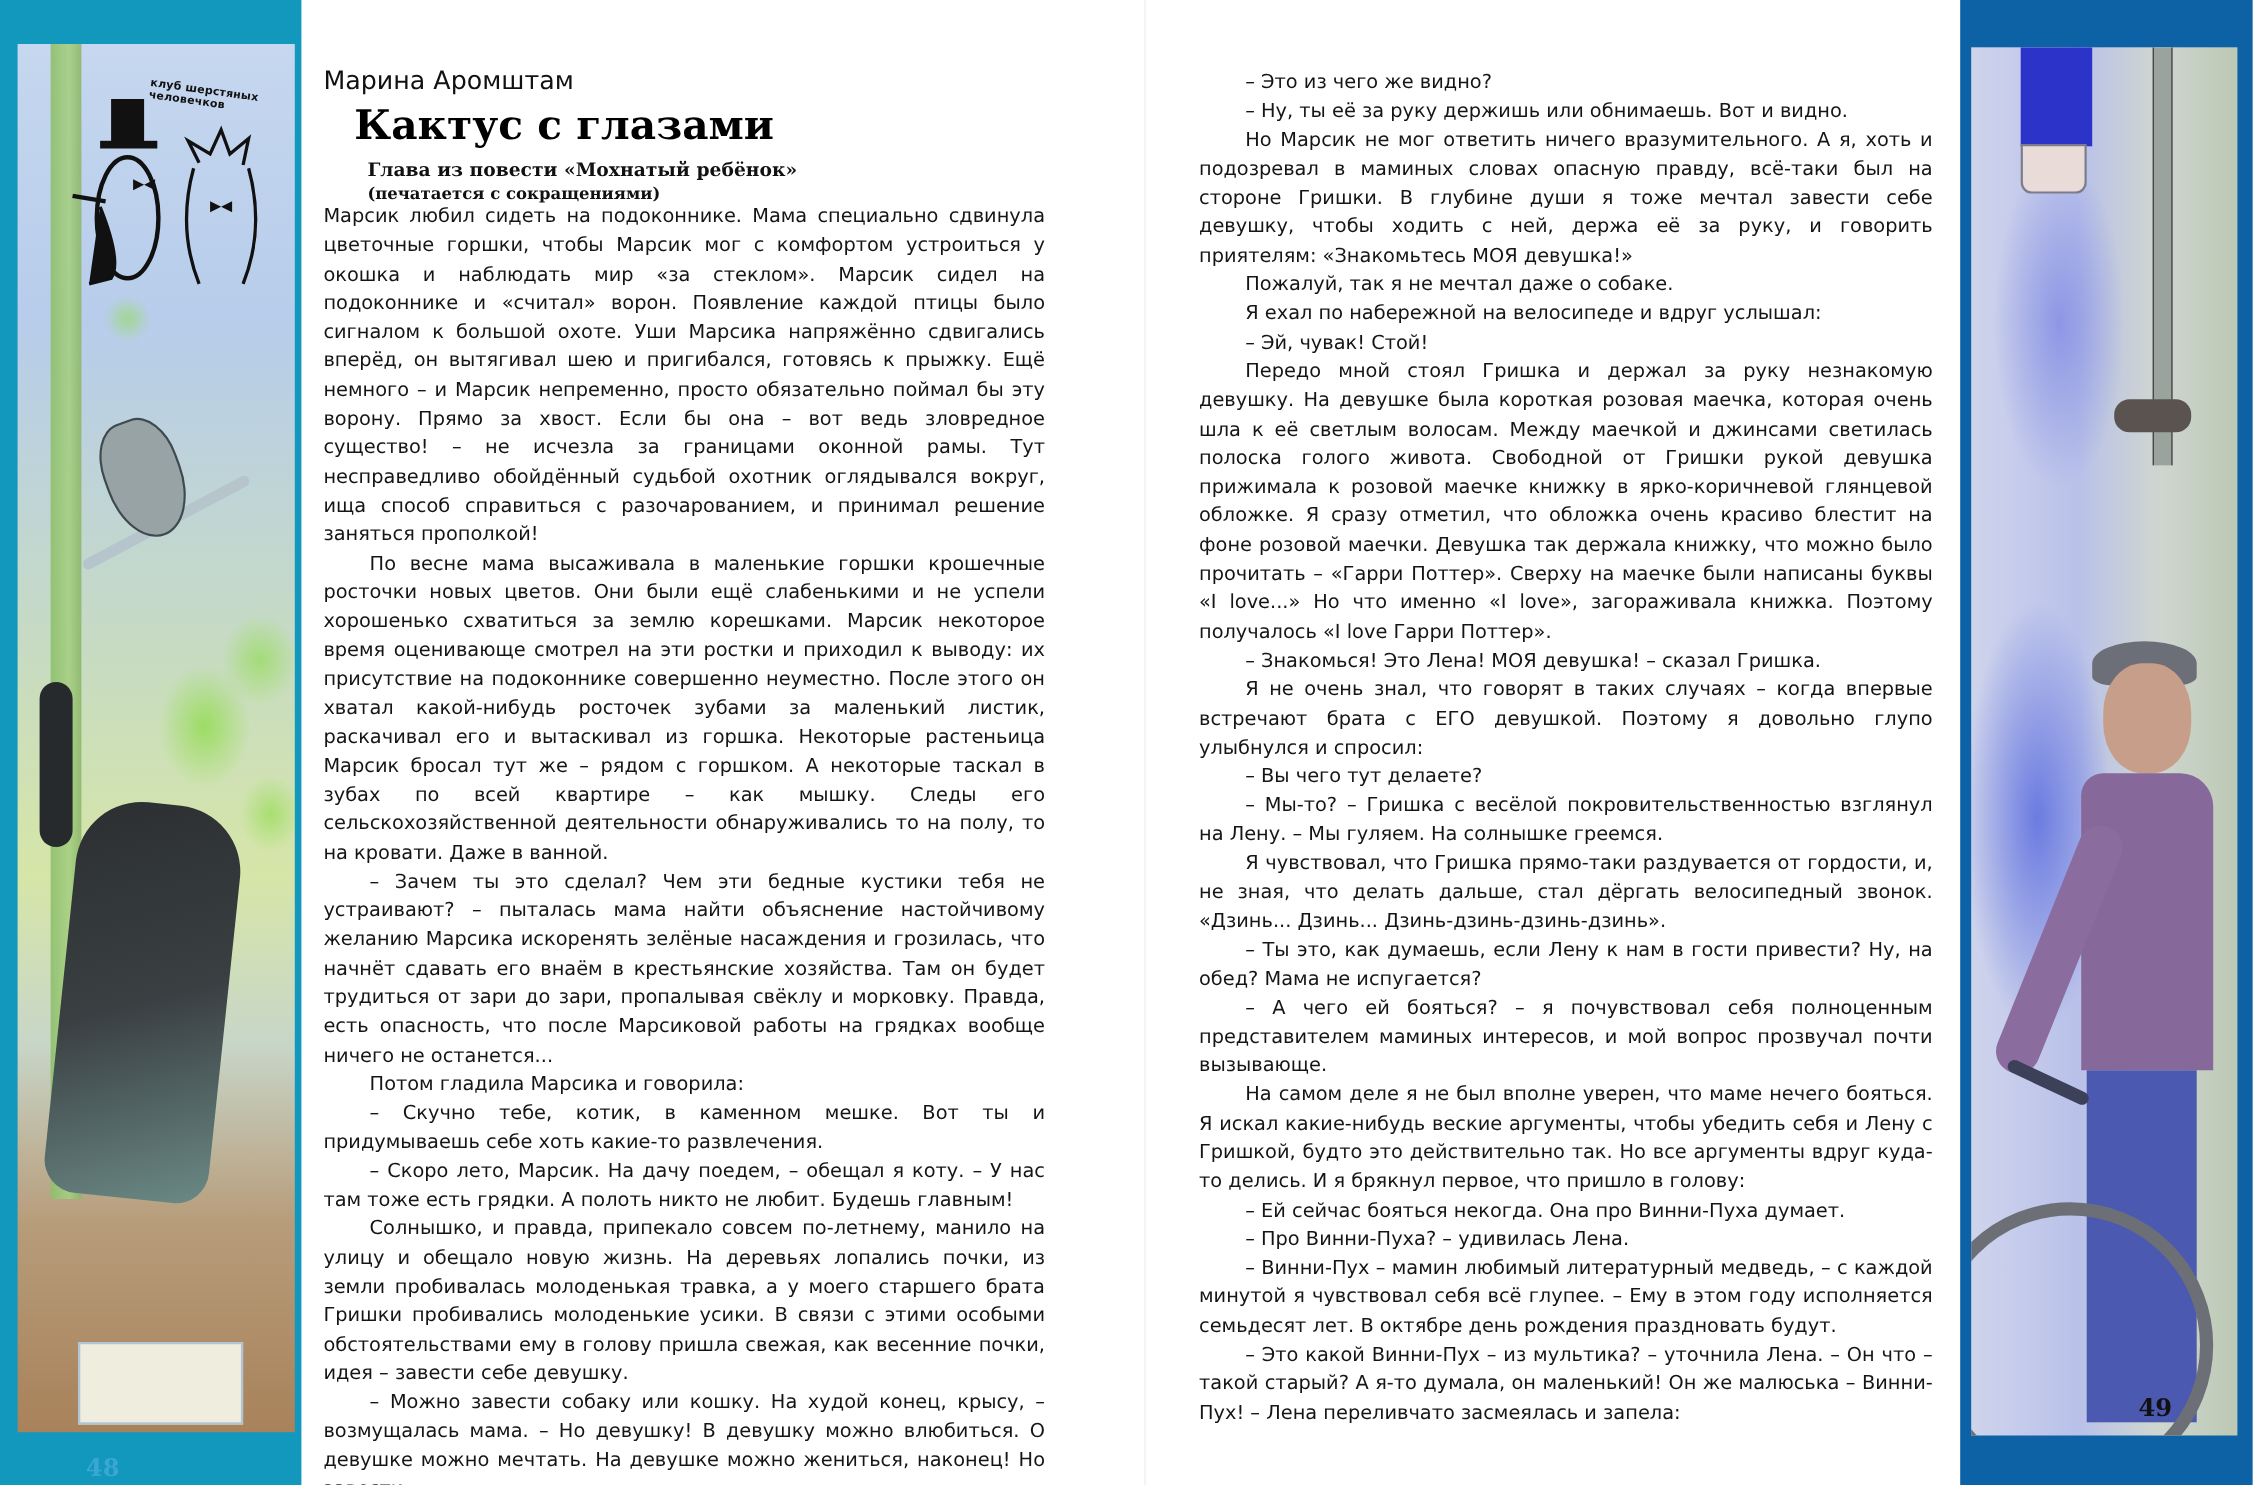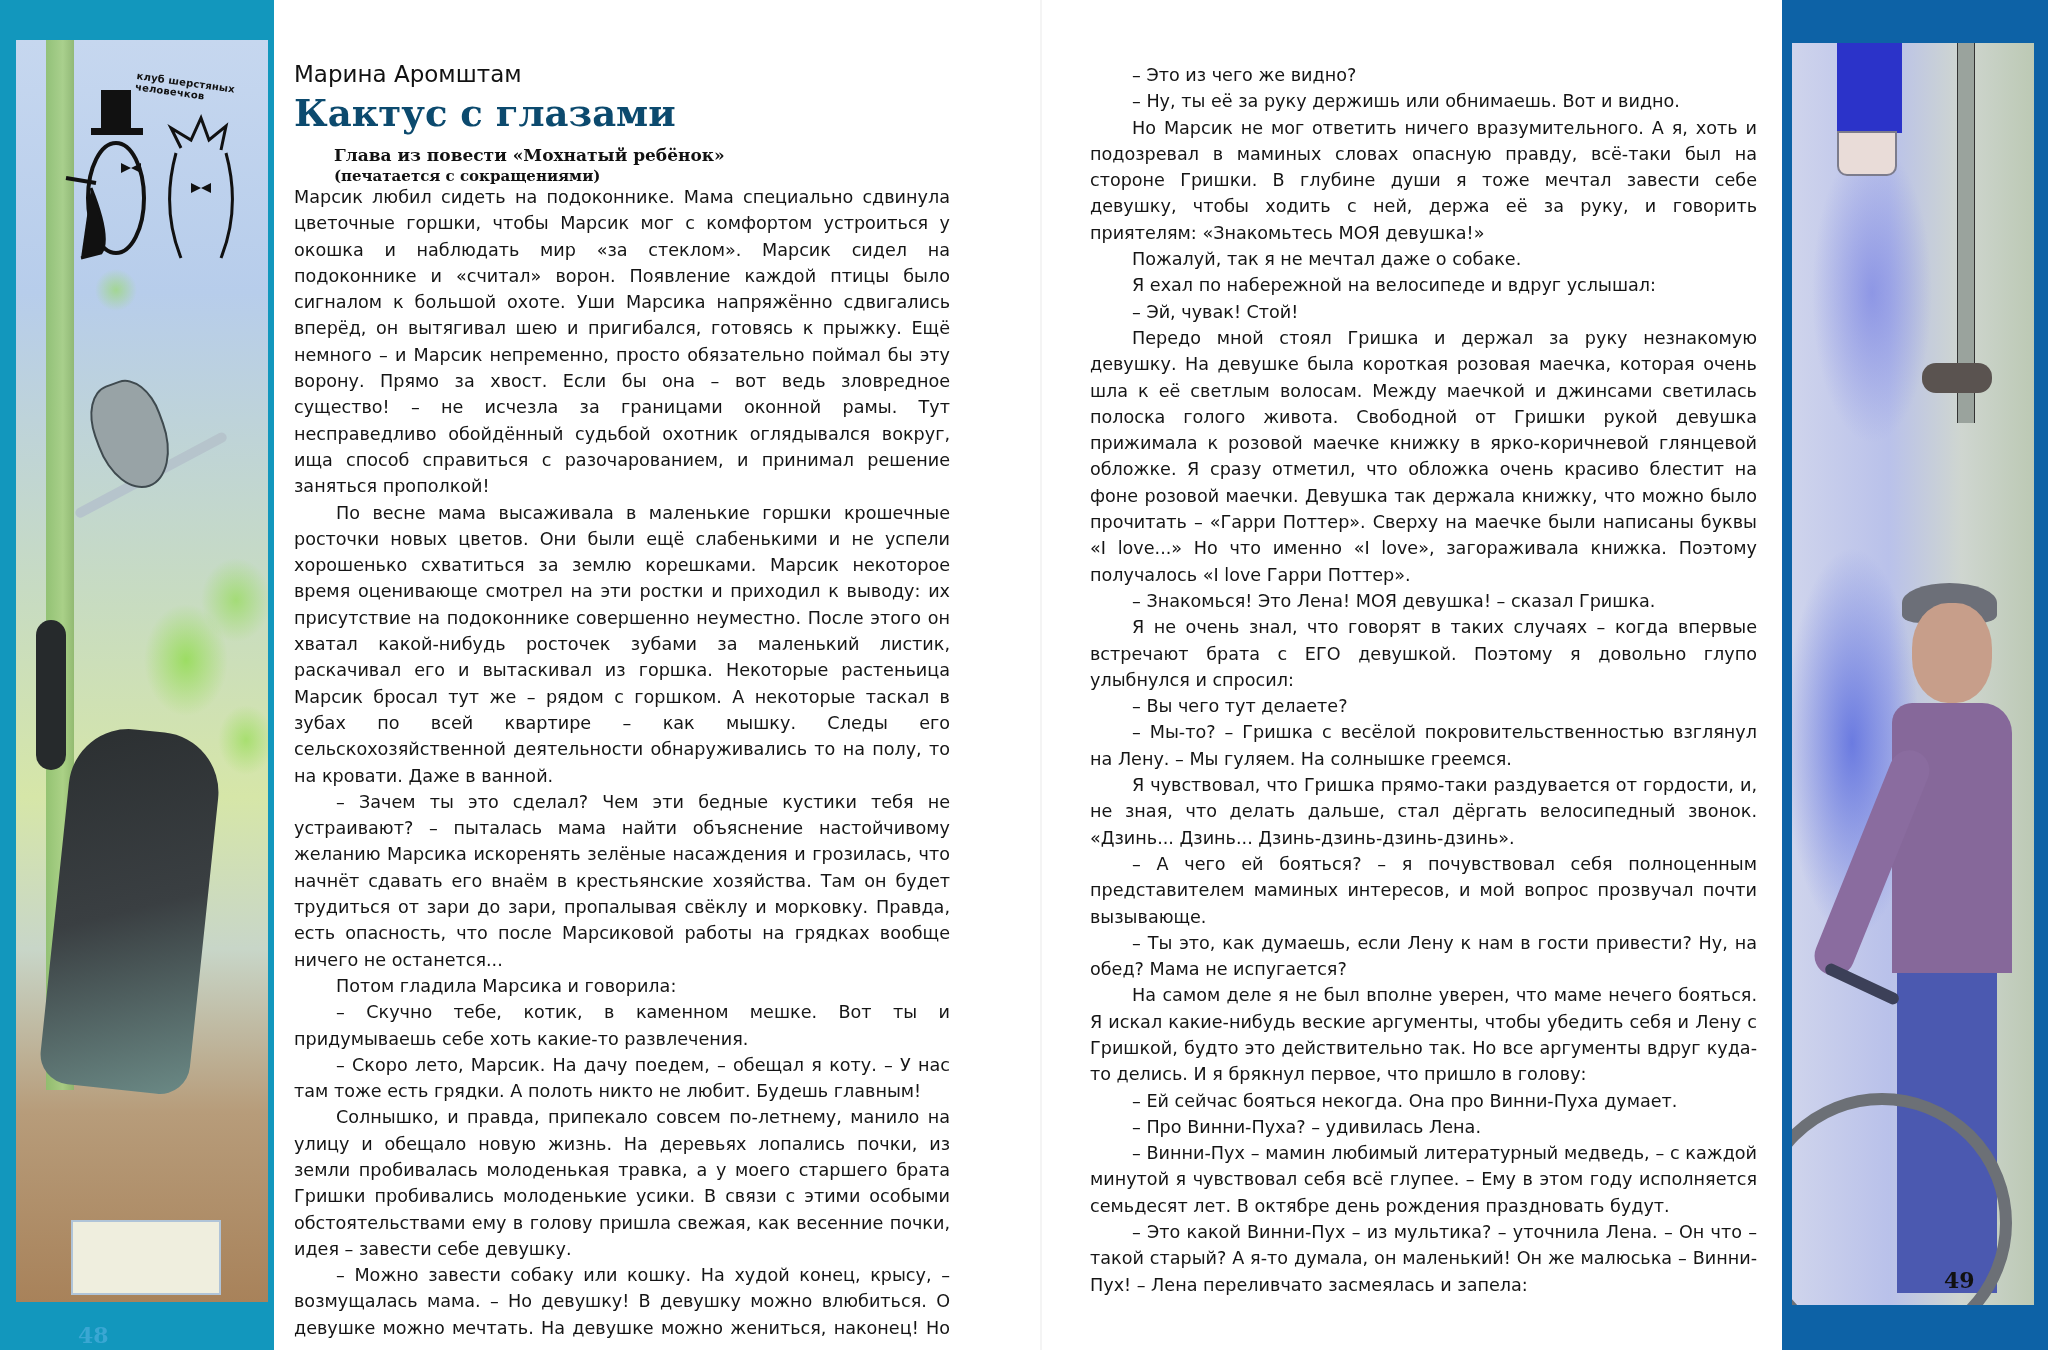--- a/index.html
+++ b/index.html
@@ -93,21 +93,21 @@
     font-family: "DejaVu Sans", sans-serif; font-size: 17.6px; line-height: 26.3px;
     text-align: justify; color: #151515;
   }
   .col-left { left: 294px; width: 656px; top: 184px; }
   .col-right { left: 1090px; width: 667px; top: 62px; }
   .col p { text-indent: 0; }
   .col p.ind { text-indent: 42px; }
 
   .header { position: absolute; left: 294px; top: 60px; width: 650px; }
   .author { font-family: "DejaVu Sans", sans-serif; font-size: 23px; line-height: 28px; color: #111; }
-  .title { font-family: "DejaVu Serif", serif; font-weight: bold; font-size: 37px; line-height: 46px; color: #0c4a6e; margin-top: 2px; }
+  .title { font-family: "DejaVu Serif", serif; font-weight: bold; font-size: 37px; line-height: 46px; color: #000000; margin-top: 2px; margin-left: 28px; }
   .subtitle { font-family: "DejaVu Serif", serif; font-weight: bold; font-size: 17px; line-height: 22px; margin-left: 40px; margin-top: 8px; }
   .note { font-family: "DejaVu Serif", serif; font-weight: bold; font-size: 15px; line-height: 20px; margin-left: 40px; }
 
   .gutter { position: absolute; left: 1040px; top: 0; width: 2px; height: 1350px; background: #f4f4f4; }
 </style>
 </head>
 <body>
 
 <div class="side-left"></div>
 <div class="art art-left">
@@ -173,20 +173,20 @@
     <p class="ind">Но Марсик не мог ответить ничего вразумительного. А я, хоть и подозревал в маминых словах опасную правду, всё-таки был на стороне Гришки. В глубине души я тоже мечтал завести себе девушку, чтобы ходить с ней, держа её за руку, и говорить приятелям: «Знакомьтесь МОЯ девушка!»</p>
     <p class="ind">Пожалуй, так я не мечтал даже о собаке.</p>
     <p class="ind">Я ехал по набережной на велосипеде и вдруг услышал:</p>
     <p class="ind">– Эй, чувак! Стой!</p>
     <p class="ind">Передо мной стоял Гришка и держал за руку незнакомую девушку. На девушке была короткая розовая маечка, которая очень шла к её светлым волосам. Между маечкой и джинсами светилась полоска голого живота. Свободной от Гришки рукой девушка прижимала к розовой маечке книжку в ярко-коричневой глянцевой обложке. Я сразу отметил, что обложка очень красиво блестит на фоне розовой маечки. Девушка так держала книжку, что можно было прочитать – «Гарри Поттер». Сверху на маечке были написаны буквы «I love...» Но что именно «I love», загораживала книжка. Поэтому получалось «I love Гарри Поттер».</p>
     <p class="ind">– Знакомься! Это Лена! МОЯ девушка! – сказал Гришка.</p>
     <p class="ind">Я не очень знал, что говорят в таких случаях – когда впервые встречают брата с ЕГО девушкой. Поэтому я довольно глупо улыбнулся и спросил:</p>
     <p class="ind">– Вы чего тут делаете?</p>
     <p class="ind">– Мы-то? – Гришка с весёлой покровительственностью взглянул на Лену. – Мы гуляем. На солнышке греемся.</p>
     <p class="ind">Я чувствовал, что Гришка прямо-таки раздувается от гордости, и, не зная, что делать дальше, стал дёргать велосипедный звонок. «Дзинь... Дзинь... Дзинь-дзинь-дзинь-дзинь».</p>
+    <p class="ind">– Ты это, как думаешь, если Лену к нам в гости привести? Ну, на обед? Мама не испугается?</p>
     <p class="ind">– А чего ей бояться? – я почувствовал себя полноценным представителем маминых интересов, и мой вопрос прозвучал почти вызывающе.</p>
-    <p class="ind">– Ты это, как думаешь, если Лену к нам в гости привести? Ну, на обед? Мама не испугается?</p>
     <p class="ind">На самом деле я не был вполне уверен, что маме нечего бояться. Я искал какие-нибудь веские аргументы, чтобы убедить себя и Лену с Гришкой, будто это действительно так. Но все аргументы вдруг куда-то делись. И я брякнул первое, что пришло в голову:</p>
     <p class="ind">– Ей сейчас бояться некогда. Она про Винни-Пуха думает.</p>
     <p class="ind">– Про Винни-Пуха? – удивилась Лена.</p>
     <p class="ind">– Винни-Пух – мамин любимый литературный медведь, – с каждой минутой я чувствовал себя всё глупее. – Ему в этом году исполняется семьдесят лет. В октябре день рождения праздновать будут.</p>
     <p class="ind">– Это какой Винни-Пух – из мультика? – уточнила Лена. – Он что – такой старый? А я-то думала, он маленький! Он же малюська – Винни-Пух! – Лена переливчато засмеялась и запела:</p>
   </div>
 
 </body></html>

